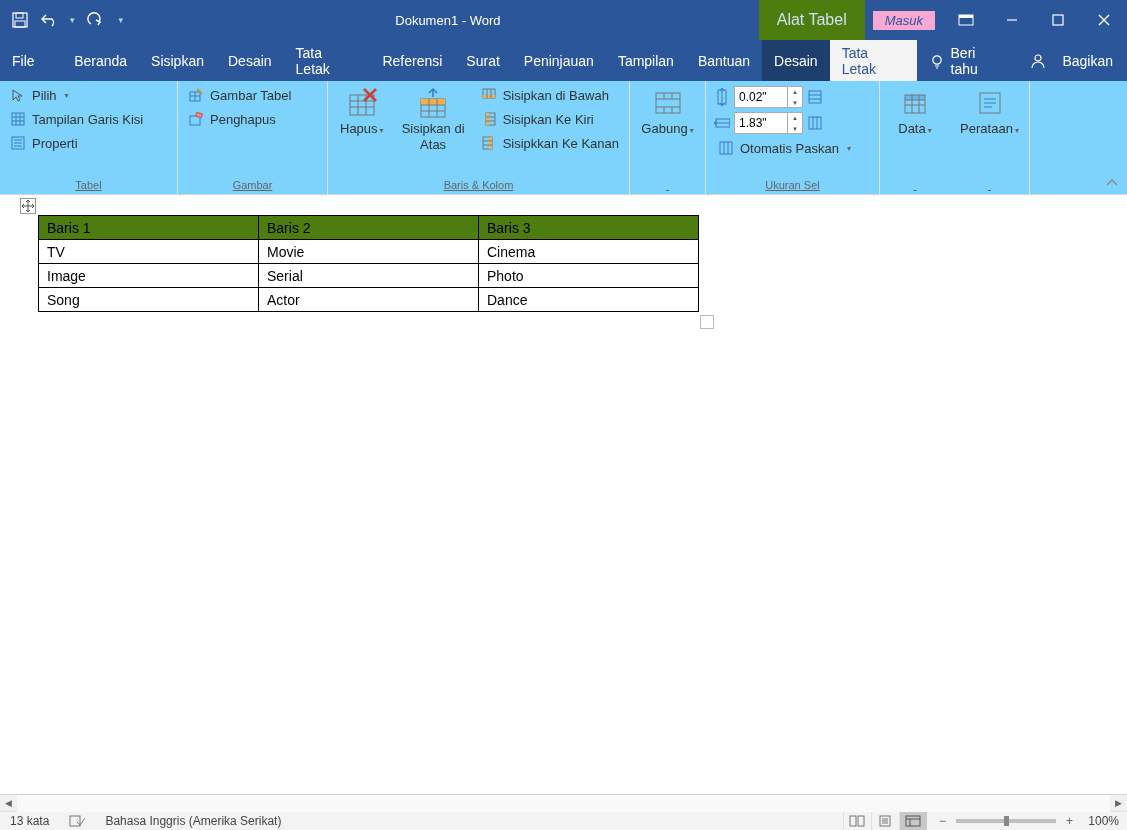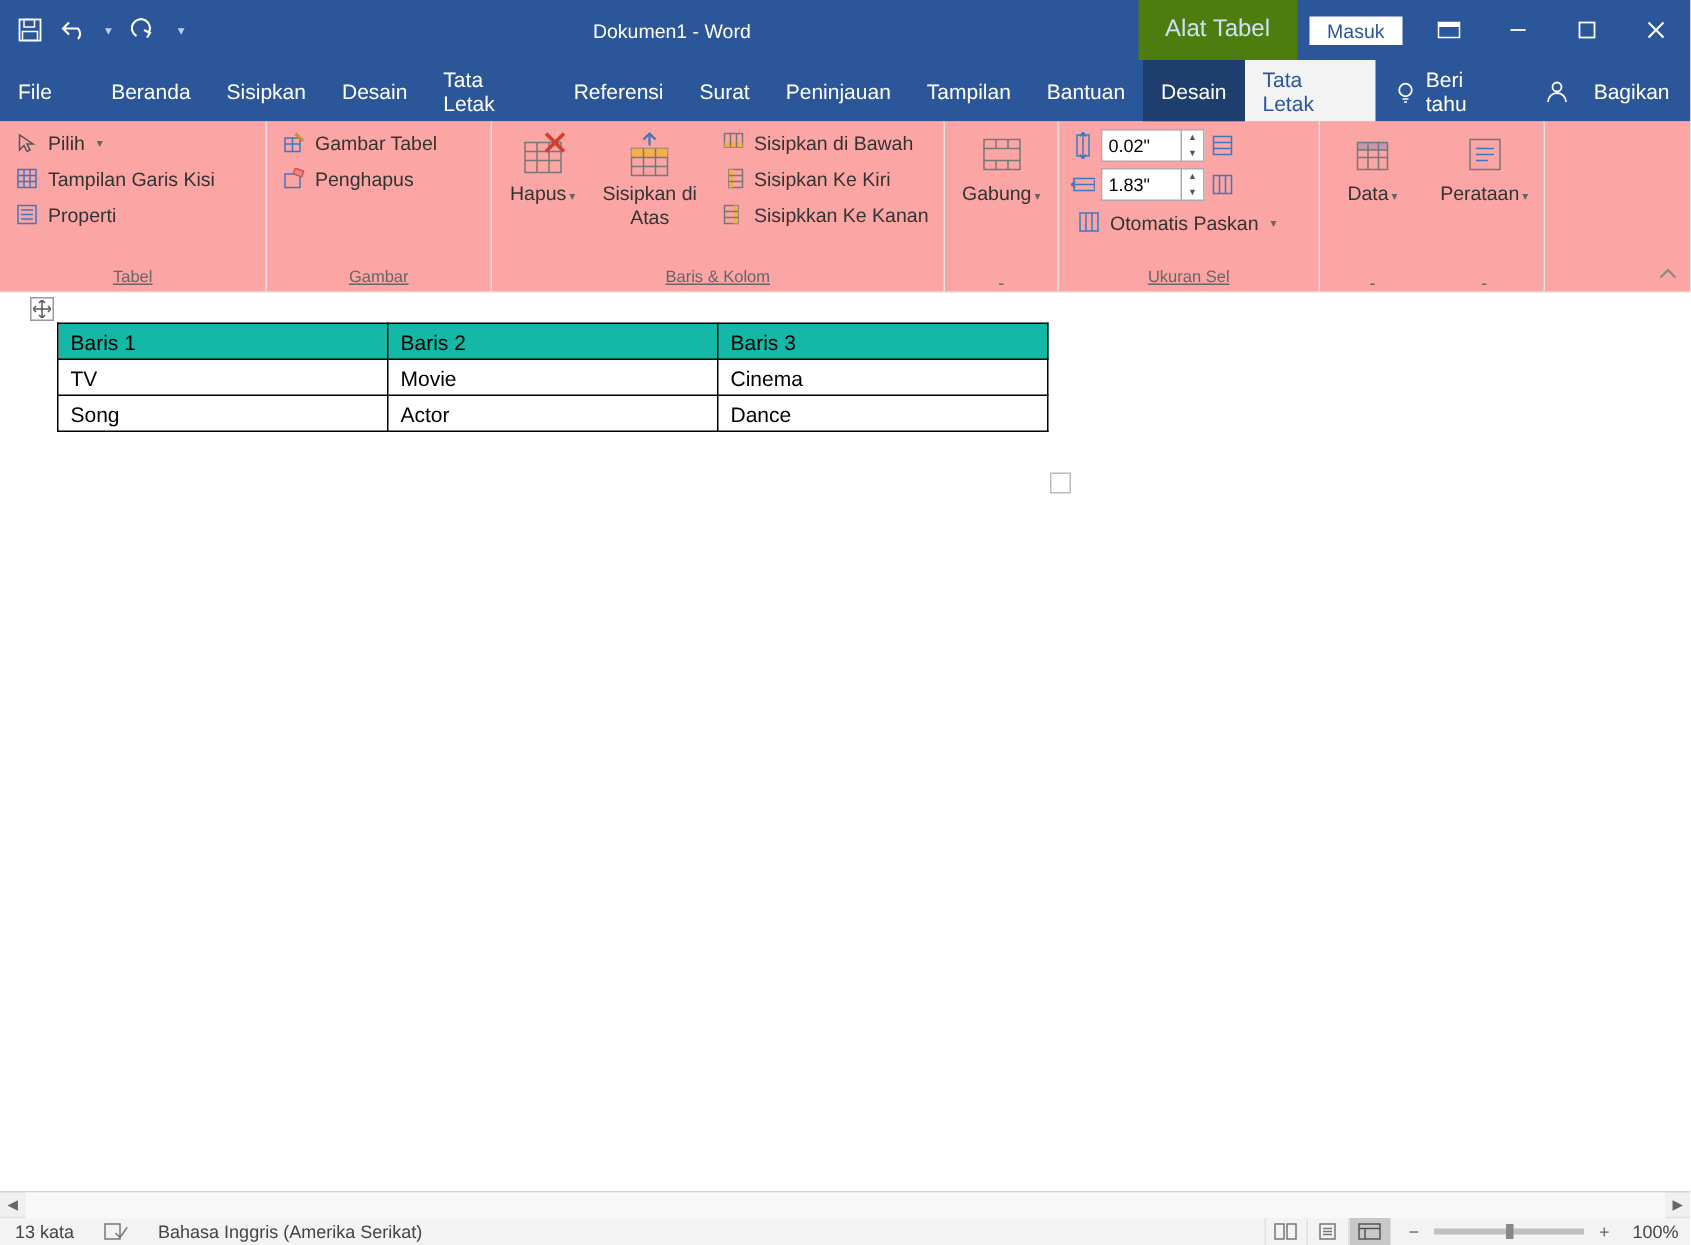--- a/index.html
+++ b/index.html
@@ -4,51 +4,51 @@
 <style>
 * { margin: 0; padding: 0; box-sizing: border-box; font-family: "Segoe UI", Tahoma, sans-serif; }
 html, body { width: 1127px; height: 830px; overflow: hidden; background: #fff; }
 
 .titlebar { height: 40px; background: #2b579a; color: #fff; display: flex; align-items: center; }
 .qat { display: flex; align-items: center; gap: 10px; padding: 0 10px; }
 .qat-icon { width: 20px; height: 20px; display: flex; align-items: center; justify-content: center; cursor: pointer; }
 .title { flex: 1; text-align: center; font-size: 13px; }
 .title-right { display: flex; align-items: center; height: 100%; }
 .context-tab { background: #4d7c0f; color: #cfe0f4; font-size: 16px; padding: 0 18px; height: 40px; display: flex; align-items: center; }
-.login-btn { background: #ffffff; color: #2b579a; padding: 2px 12px; font-size: 13px; margin: 0 8px; cursor: pointer; }
+.login-btn { background: #f9a8d4; color: #2b579a; padding: 2px 12px; font-size: 13px; margin: 0 8px; cursor: pointer; font-style: italic; }
 .win-icon { width: 46px; height: 40px; display: flex; align-items: center; justify-content: center; cursor: pointer; }
 
 .tabbar { height: 41px; background: #2b579a; color: #fff; display: flex; align-items: stretch; font-size: 14px; }
 .tab { padding: 0 12px; display: flex; align-items: center; cursor: pointer; }
 .tab.context { background: #1e3e6e; }
 .tab.active { background: #f3f3f3; color: #2b579a; }
 .tab-spacer { flex: 1; }
 .tell-me { display: flex; align-items: center; padding: 0 12px; gap: 6px; cursor: pointer; }
 .share { display: flex; align-items: center; padding: 0 14px; gap: 16px; cursor: pointer; }
 
-.ribbon { height: 114px; background: #fca5a5; border-bottom: 1px solid #d4d4d4; display: flex; position: relative; }
+.ribbon { height: 114px; background: #7dd3fc; border-bottom: 1px solid #d4d4d4; display: flex; position: relative; }
 .ribbon-group { border-right: 1px solid #e1e1e1; display: flex; flex-direction: column; padding: 2px 4px 0 4px; }
 .ribbon-body { flex: 1; display: flex; align-items: flex-start; }
 .ribbon-label { font-size: 11px; text-align: center; color: #666; padding: 2px 0 3px 0; position: relative; text-decoration: underline; }
 .ribbon-item { display: flex; align-items: center; gap: 6px; padding: 4px 6px; font-size: 13px; color: #333; cursor: pointer; white-space: nowrap; }
 .ribbon-col { display: flex; flex-direction: column; }
 .ribbon-biglabel { font-size: 13px; text-align: center; color: #333; line-height: 1.2; padding-top: 2px; }
 .ribbon-big { display: flex; flex-direction: column; align-items: center; padding: 4px 8px; cursor: pointer; }
 .ribbon-icon { width: 16px; height: 16px; display: inline-flex; align-items: center; justify-content: center; }
 .collapse-ribbon { position: absolute; right: 8px; bottom: 4px; cursor: pointer; color: #888; }
 .spin-input { display: flex; align-items: center; border: 1px solid #ababab; background: #fff; height: 22px; }
 .spin-input input { border: none; width: 52px; font-size: 12px; padding: 0 4px; outline: none; }
 .spin-btns { display: flex; flex-direction: column; border-left: 1px solid #ababab; }
 .spin-btn { width: 14px; height: 11px; display: flex; align-items: center; justify-content: center; font-size: 6px; cursor: pointer; color: #555; }
 
 .document-area { height: 599px; background: #fff; position: relative; overflow: hidden; }
 .table-anchor { position: absolute; left: 20px; top: 3px; width: 16px; height: 16px; border: 1px solid #999; background: #fff; display: flex; align-items: center; justify-content: center; cursor: move; }
 .doc-table { position: absolute; left: 38px; top: 20px; border-collapse: collapse; }
 .doc-table th, .doc-table td { border: 1px solid #000; font-size: 14px; font-weight: normal; text-align: left; padding: 2px 8px; width: 220px; height: 24px; vertical-align: middle; }
-.doc-table th { background: #14b8a6; }
+.doc-table th { background: #4d7c0f; }
 .resize-handle { position: absolute; width: 14px; height: 14px; border: 1px solid #bbb; background: #fff; cursor: nwse-resize; }
 
 .hscroll { height: 17px; background: #f0f0f0; border-top: 1px solid #d4d4d4; display: flex; align-items: center; }
 .hscroll-btn { width: 17px; height: 17px; display: flex; align-items: center; justify-content: center; cursor: pointer; font-size: 9px; color: #666; }
 .hscroll-track { flex: 1; height: 17px; background: #f9f9f9; }
 
 .statusbar { height: 19px; background: #f3f3f3; border-top: 1px solid #e1e1e1; display: flex; align-items: center; font-size: 12px; color: #444; }
 .status-item { padding: 0 10px; cursor: pointer; }
 .status-spacer { flex: 1; }
 .view-btn { width: 28px; height: 19px; display: flex; align-items: center; justify-content: center; cursor: pointer; border-left: 1px solid #e1e1e1; }
@@ -427,20 +427,25 @@
       <th>Baris 1</th>
       <th>Baris 2</th>
       <th>Baris 3</th>
     </tr>
     <tr>
       <td>TV</td>
       <td>Movie</td>
       <td>Cinema</td>
     </tr>
     <tr>
+      <td>Image</td>
+      <td>Serial</td>
+      <td>Photo</td>
+    </tr>
+    <tr>
       <td>Song</td>
       <td>Actor</td>
       <td>Dance</td>
     </tr>
   </tbody>
     </table>
   <div class="resize-handle" style="left:700px;top:120px"></div>
 </div>
 
 <div class="hscroll">

